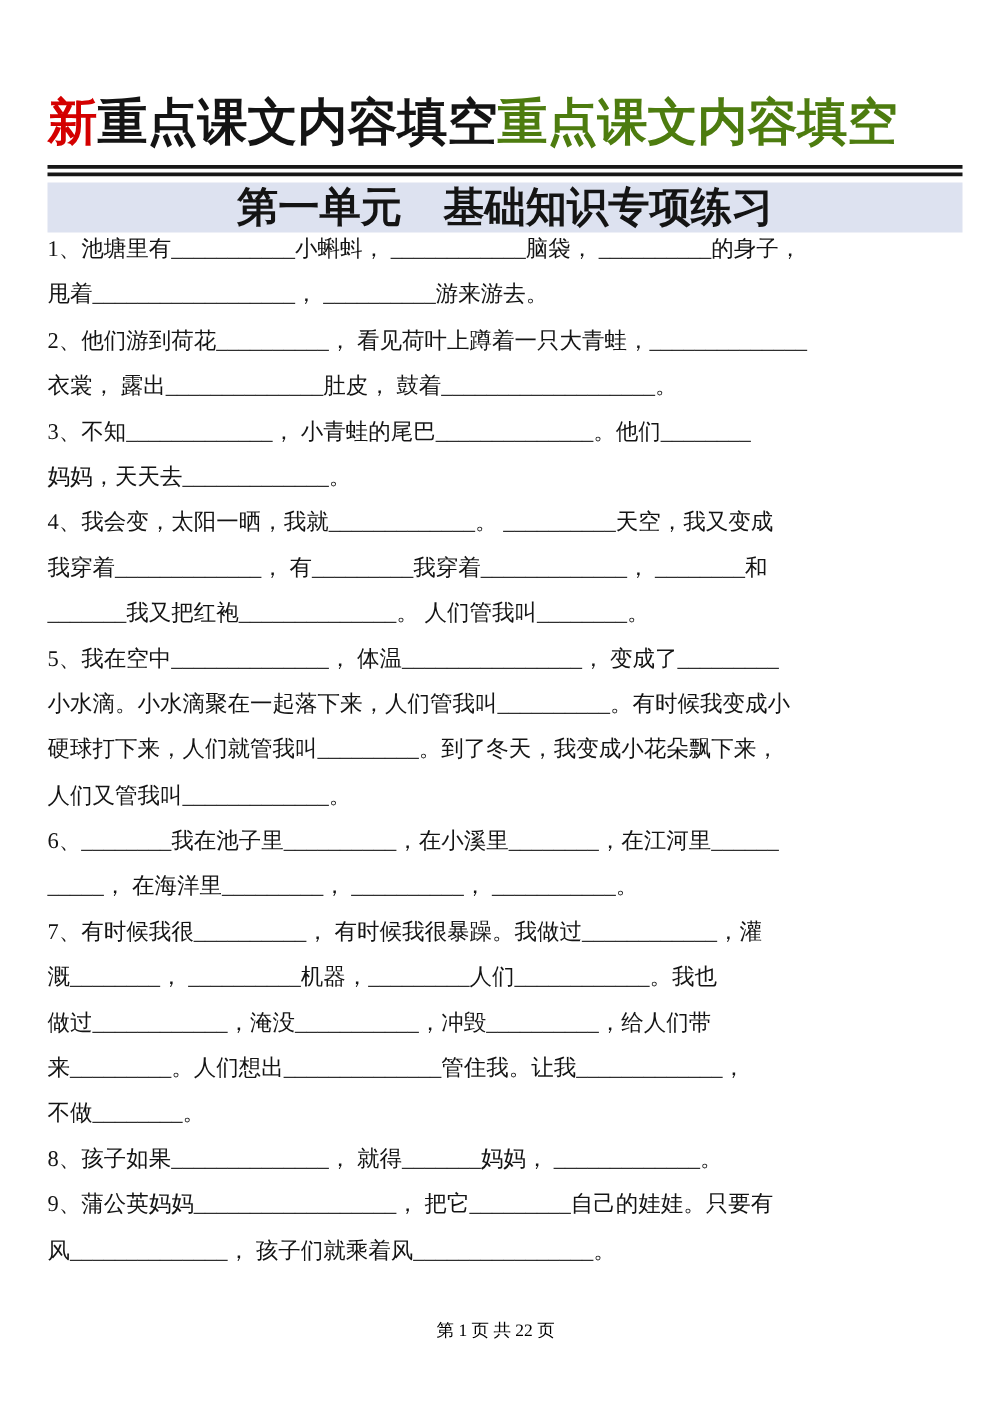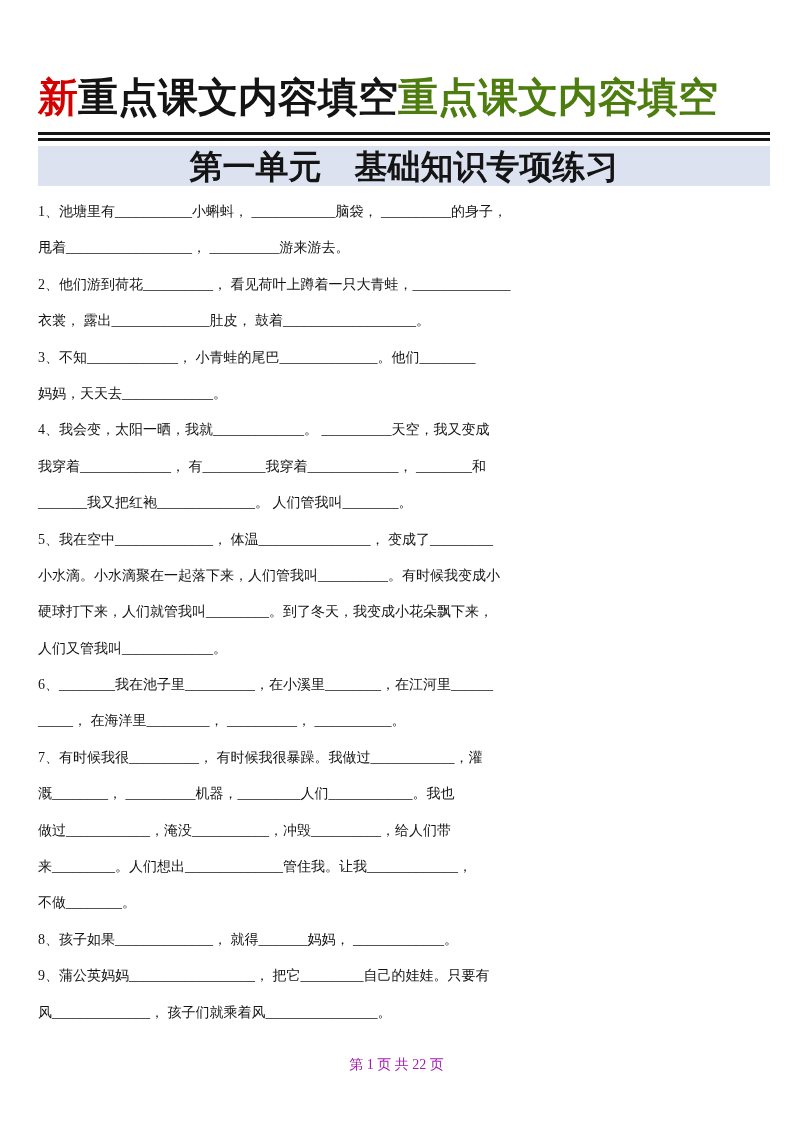--- a/index.html
+++ b/index.html
@@ -54,41 +54,41 @@
     font-size: 33px;
     font-weight: bold;
     line-height: 42px;
     color: #141414;
     font-family: "Liberation Serif", serif;
   }
   
   .exercise-body {
     position: absolute;
     left: 38px;
-    top: 194px;
+    top: 181px;
     width: 740px;
-    font-size: 14px;
+    font-size: 18px;
     line-height: 36.4px;
     color: #141414;
     font-family: "Liberation Serif", serif;
   }
   .exercise-body .line {
     white-space: nowrap;
     height: 36.4px;
     overflow: visible;
   }
   
   .page-footer {
     position: absolute;
     left: 0;
     top: 1056px;
     width: 793px;
     text-align: center;
     font-size: 14px;
-    color: #a21caf;
+    color: #000000;
     font-family: "Liberation Serif", serif;
   }
 </style>
 </head>
 <body>
 
 <div class="page">
 
   <div class="doc-title">
     <span class="t-red">新</span><span class="t-black">重点课文内容填空</span><span class="t-blue">重点课文内容填空</span>

